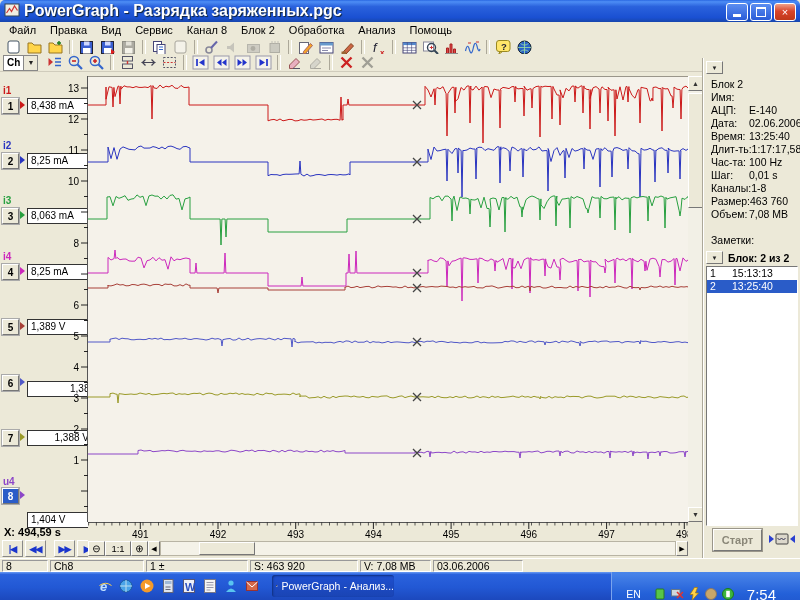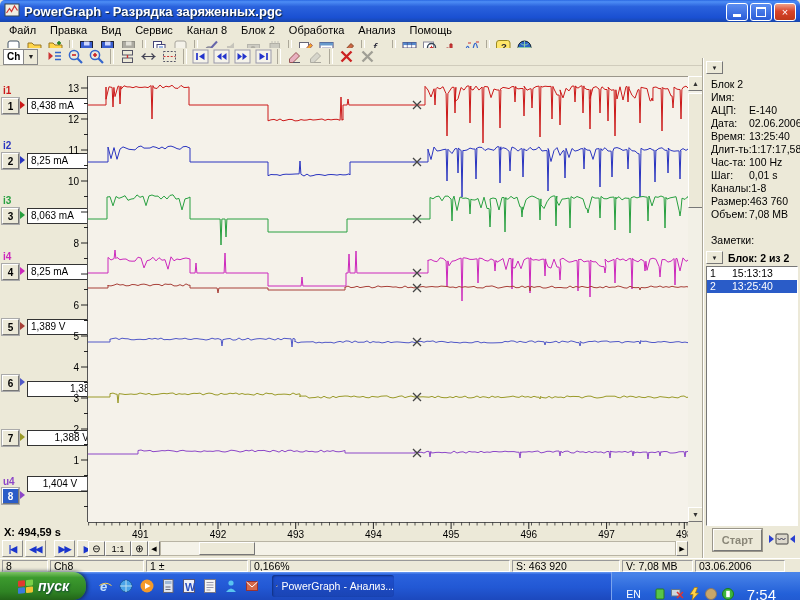--- a/index.html
+++ b/index.html
@@ -3,36 +3,36 @@
 <meta charset="utf-8">
 <style>
   html,body{margin:0;padding:0;background:#555;}
   .win{position:relative;width:800px;height:600px;overflow:hidden;background:#ece9d8;
        font-family:"Liberation Sans",sans-serif;font-size:11px;color:#000;}
   .abs{position:absolute;}
   
   .titlebar{position:absolute;left:0;top:0;width:800px;height:22px;
     background:linear-gradient(180deg,#2a68e2 0%,#4d8df5 8%,#2a62dd 30%,#1a50d2 80%,#1746ad 100%);
     border-radius:5px 5px 0 0;display:flex;align-items:center;padding-left:4px;box-sizing:border-box;}
-  .titlebar .title{color:#fff;font-weight:bold;font-size:13px;margin-left:4px;
+  .titlebar .title{color:#fff;font-weight:bold;font-size:16px;margin-left:4px;
     text-shadow:1px 1px 1px #123;white-space:nowrap;}
   .capbtns{position:absolute;right:4px;top:3px;display:flex;gap:2px;}
   .cap{width:20px;height:16px;border:1px solid #fff;border-radius:3px;display:flex;
     align-items:center;justify-content:center;color:#fff;font-size:11px;line-height:1;
     background:linear-gradient(180deg,#5c8ef0,#2a5cd8);}
   .cap.close{background:linear-gradient(180deg,#f0a088,#d8442a 45%,#c03818);}
   .glyph-min{display:block;width:8px;height:3px;background:#fff;margin-top:7px;}
   .glyph-max{display:block;width:8px;height:7px;border:1px solid #fff;border-top:2px solid #fff;}
   
   .menubar{position:absolute;left:0;top:22px;width:800px;height:16px;background:#ece9d8;
     display:flex;align-items:center;padding-left:2px;border-bottom:1px solid #d8d4c4;}
   .menu-item{padding:1px 7px;cursor:default;}
   .tb{position:absolute;left:0;width:800px;height:20px;background:#ece9d8;display:flex;
     align-items:center;padding-left:3px;border-bottom:1px solid #d0ccbc;box-sizing:border-box;}
-  #tb1{top:38px;}  #tb2{top:48px;height:18px;}
+  #tb1{top:38px;}  #tb2{top:54px;height:18px;}
   .tb-btn{width:21px;height:18px;display:flex;align-items:center;justify-content:center;flex:none;}
   .tb-sep{width:2px;height:15px;border-left:1px solid #aca899;border-right:1px solid #fff;margin:0 3px;flex:none;}
   .dis{opacity:.45;filter:grayscale(1);}
   .combo{display:flex;align-items:center;border:1px solid #888;background:#fff;height:14px;
     padding-left:3px;font-size:10px;font-weight:bold;margin-right:6px;}
   .combo-arrow{width:13px;height:14px;background:#ece9d8;border-left:1px solid #888;display:flex;
     align-items:center;justify-content:center;font-size:7px;color:#222;margin-left:3px;}
   
   .leftpanel{position:absolute;left:0;top:76px;width:88px;height:446px;background:#ece9d8;}
   .ch-label{position:absolute;left:3px;font-size:10px;font-weight:bold;}
@@ -415,21 +415,21 @@
       <div class="ch-box" style="top: 243px;">1,389 V</div>
       <div class="ch-btn" style="top: 299px;">6</div>
       <div class="ch-arrow" style="top: 302px; border-left-color: rgb(80, 88, 200);"></div>
       <div class="ch-box" style="top: 305px; padding-left: 42px;">1,381 V</div>
       <div class="ch-btn" style="top: 354px;">7</div>
       <div class="ch-arrow" style="top: 357px; border-left-color: rgb(154, 154, 40);"></div>
       <div class="ch-box" style="top: 354px; text-align: right;">1,388 V</div>
       <div class="ch-label" style="top: 400px; color: rgb(140, 70, 200);">u4</div>
       <div class="ch-btn sel" style="top: 412px;">8</div>
       <div class="ch-arrow" style="top: 415px; border-left-color: rgb(140, 70, 200);"></div>
-      <div class="ch-box" style="top: 400px; text-align: center;">1,404 V</div>
+      <div class="ch-box" style="top: 436px;">1,404 V</div>
       <div class="xreadout">X: 494,59 s</div>
       <div class="navrow">
         <div class="nav-btn">|◀</div>
         <div class="nav-btn" style="margin-right: 6px;">◀◀</div>
         <div class="nav-btn">▶▶</div>
         <div class="nav-btn">▶|</div>
       </div>
     </div>
 
   <div class="plot">
@@ -649,38 +649,26 @@
         <rect x="8" y="3" width="12" height="10" rx="1" fill="#dcd8cc" stroke="#444"></rect>
         <path d="M9.5 7 l2 2 2 -2 2 2 2 -2" stroke="#335" fill="none"></path>
       </svg>
     </div>
   </div>
 
   <div class="statusbar" id="statusbar">
       <div class="scell" style="width: 46px;">8</div>
       <div class="scell" style="width: 94px;">Ch8</div>
       <div class="scell" style="width: 102px;">1 ±</div>
-      <div class="scell" style="width: 260px;">0,166%</div>
       <div class="scell" style="width: 108px;">S: 463 920</div>
       <div class="scell" style="width: 71px;">V: 7,08 MB</div>
       <div class="scell" style="width: 90px;">03.06.2006</div>
     </div>
 
   <div class="taskbar">
-    <div class="startbtn-xp">
-      <svg width="17" height="16" viewBox="0 0 17 16">
-        <g transform="skewY(-6) translate(0,1)">
-            <rect x="1" y="2" width="7" height="6" rx="1" fill="#e23a2e"></rect>
-            <rect x="9" y="2" width="7" height="6" rx="1" fill="#7ad048"></rect>
-            <rect x="1" y="9" width="7" height="6" rx="1" fill="#3a7bdc"></rect>
-            <rect x="9" y="9" width="7" height="6" rx="1" fill="#f2c233"></rect>
-          </g>
-      </svg>
-      <span>пуск</span>
-    </div>
     <div class="ql" id="quicklaunch">
         <div class="ql-ic">
           <svg width="16" height="16" viewBox="0 0 16 16">
             <text x="3" y="13" font-size="13" font-style="italic" font-weight="bold" fill="#bfe0ff">e</text>
             <path d="M2.5 7.5 q6 -4.5 12 0" stroke="#ffd24a" fill="none"></path>
           </svg>
         </div>
         <div class="ql-ic">
           <svg width="16" height="16" viewBox="0 0 16 16">
             <circle cx="8" cy="8" r="6" fill="#4aa3e8" stroke="#1c5c9c"></circle>

